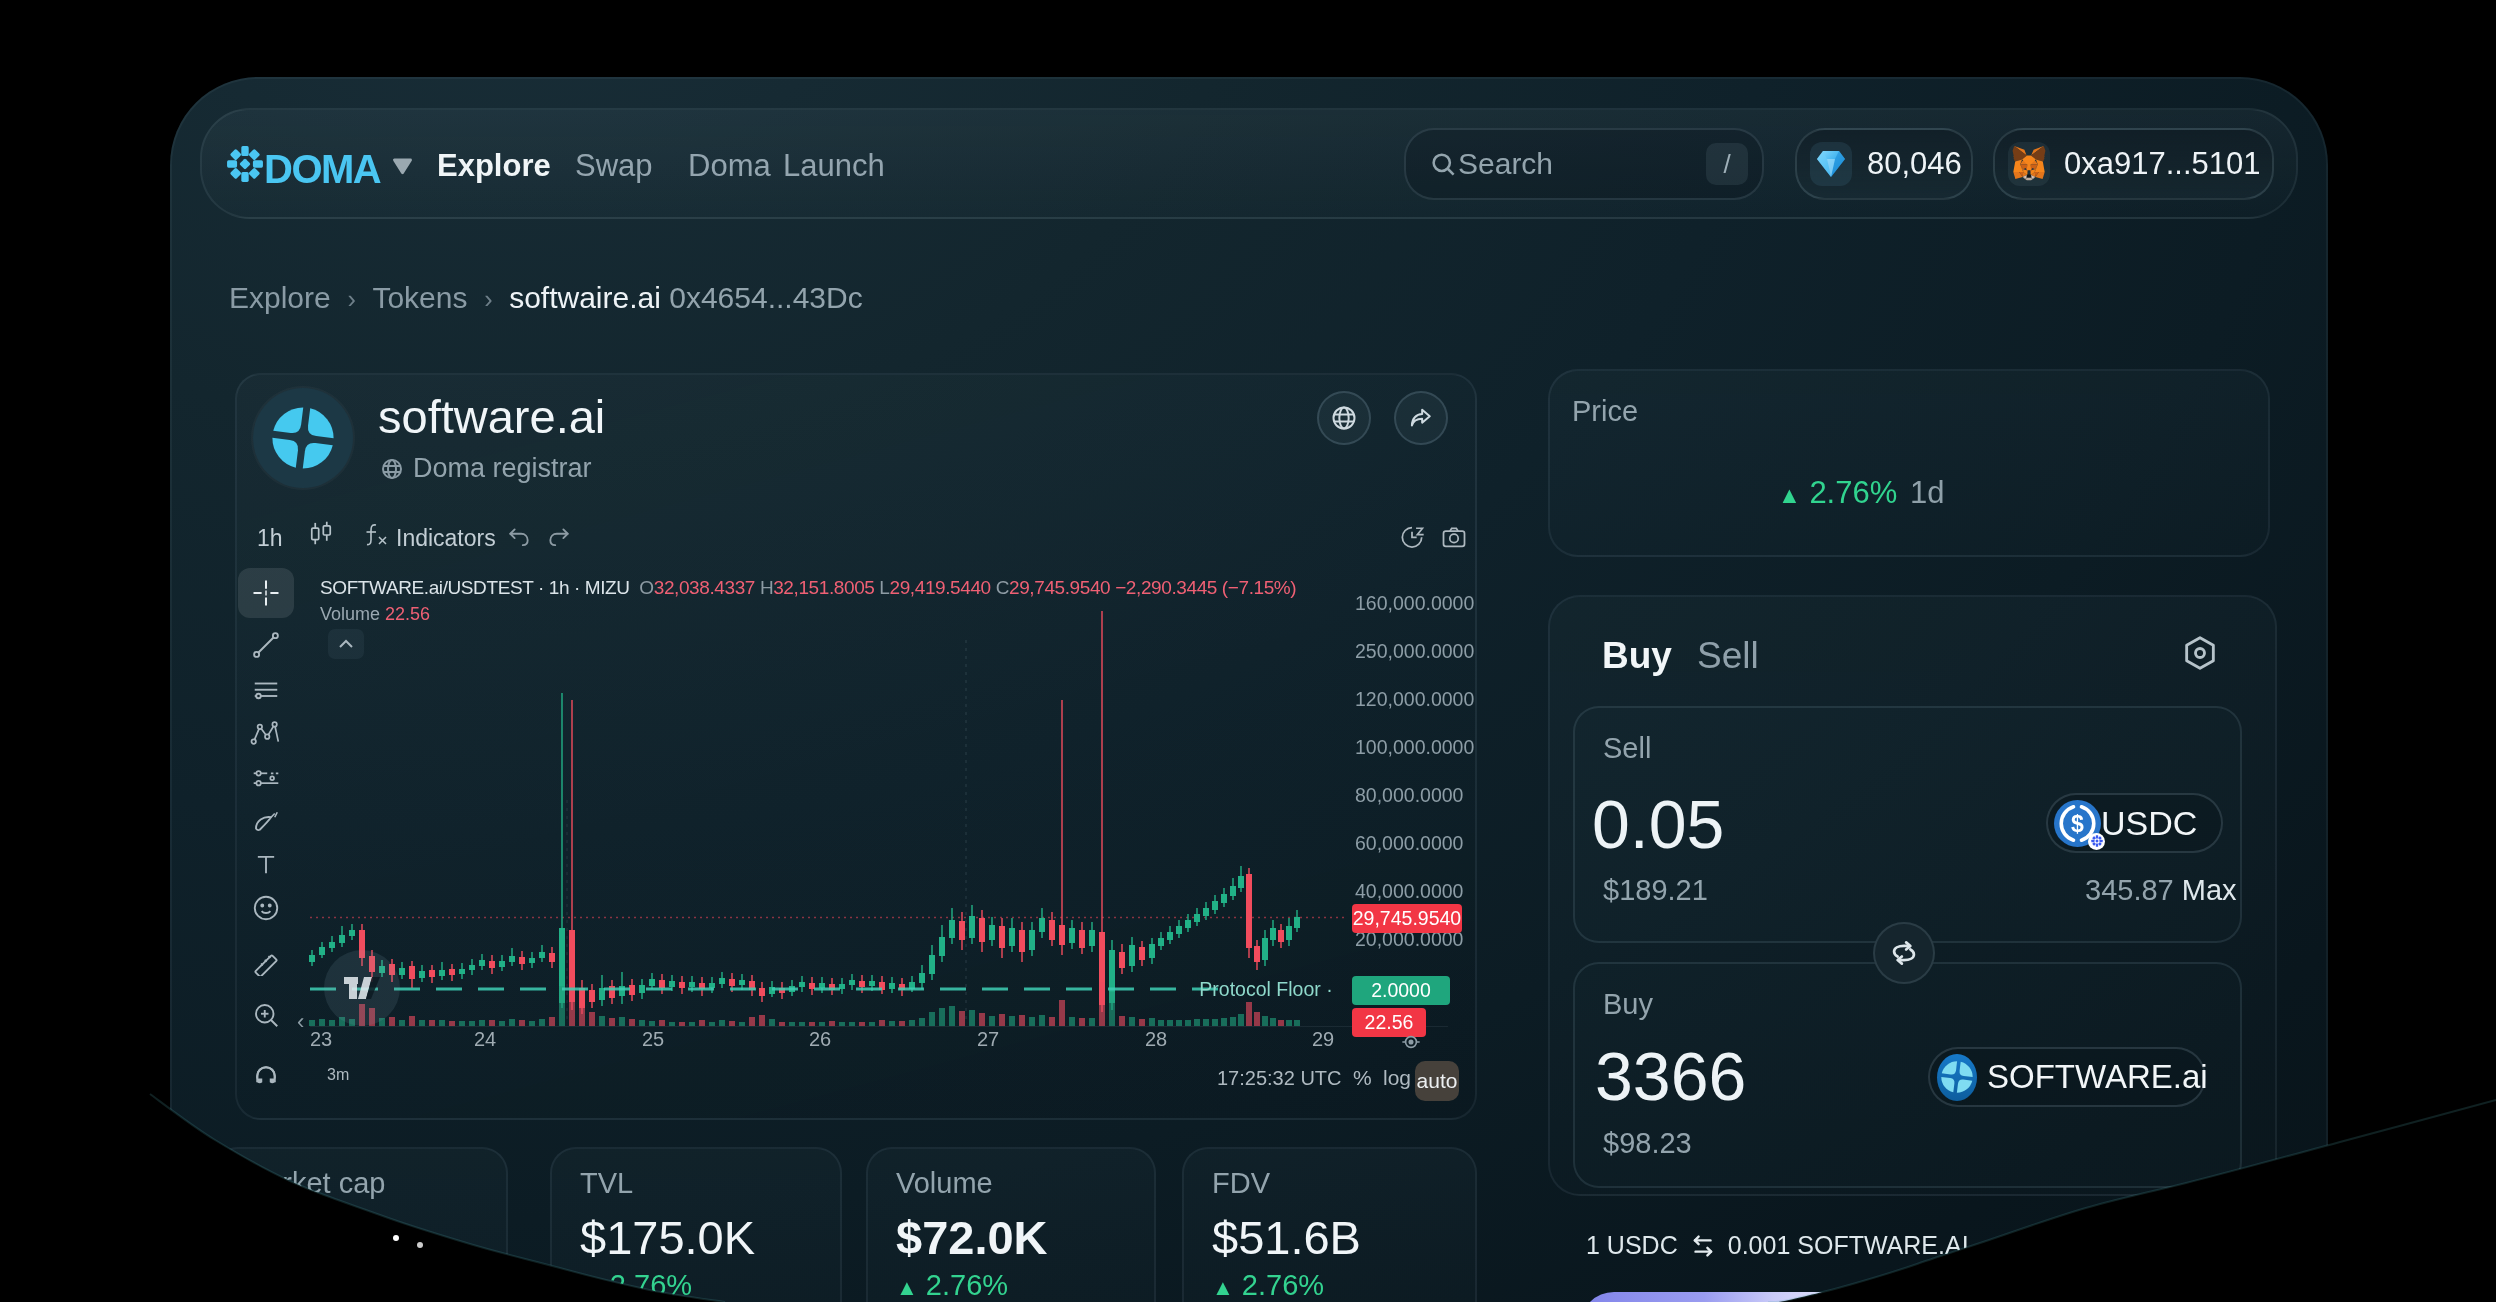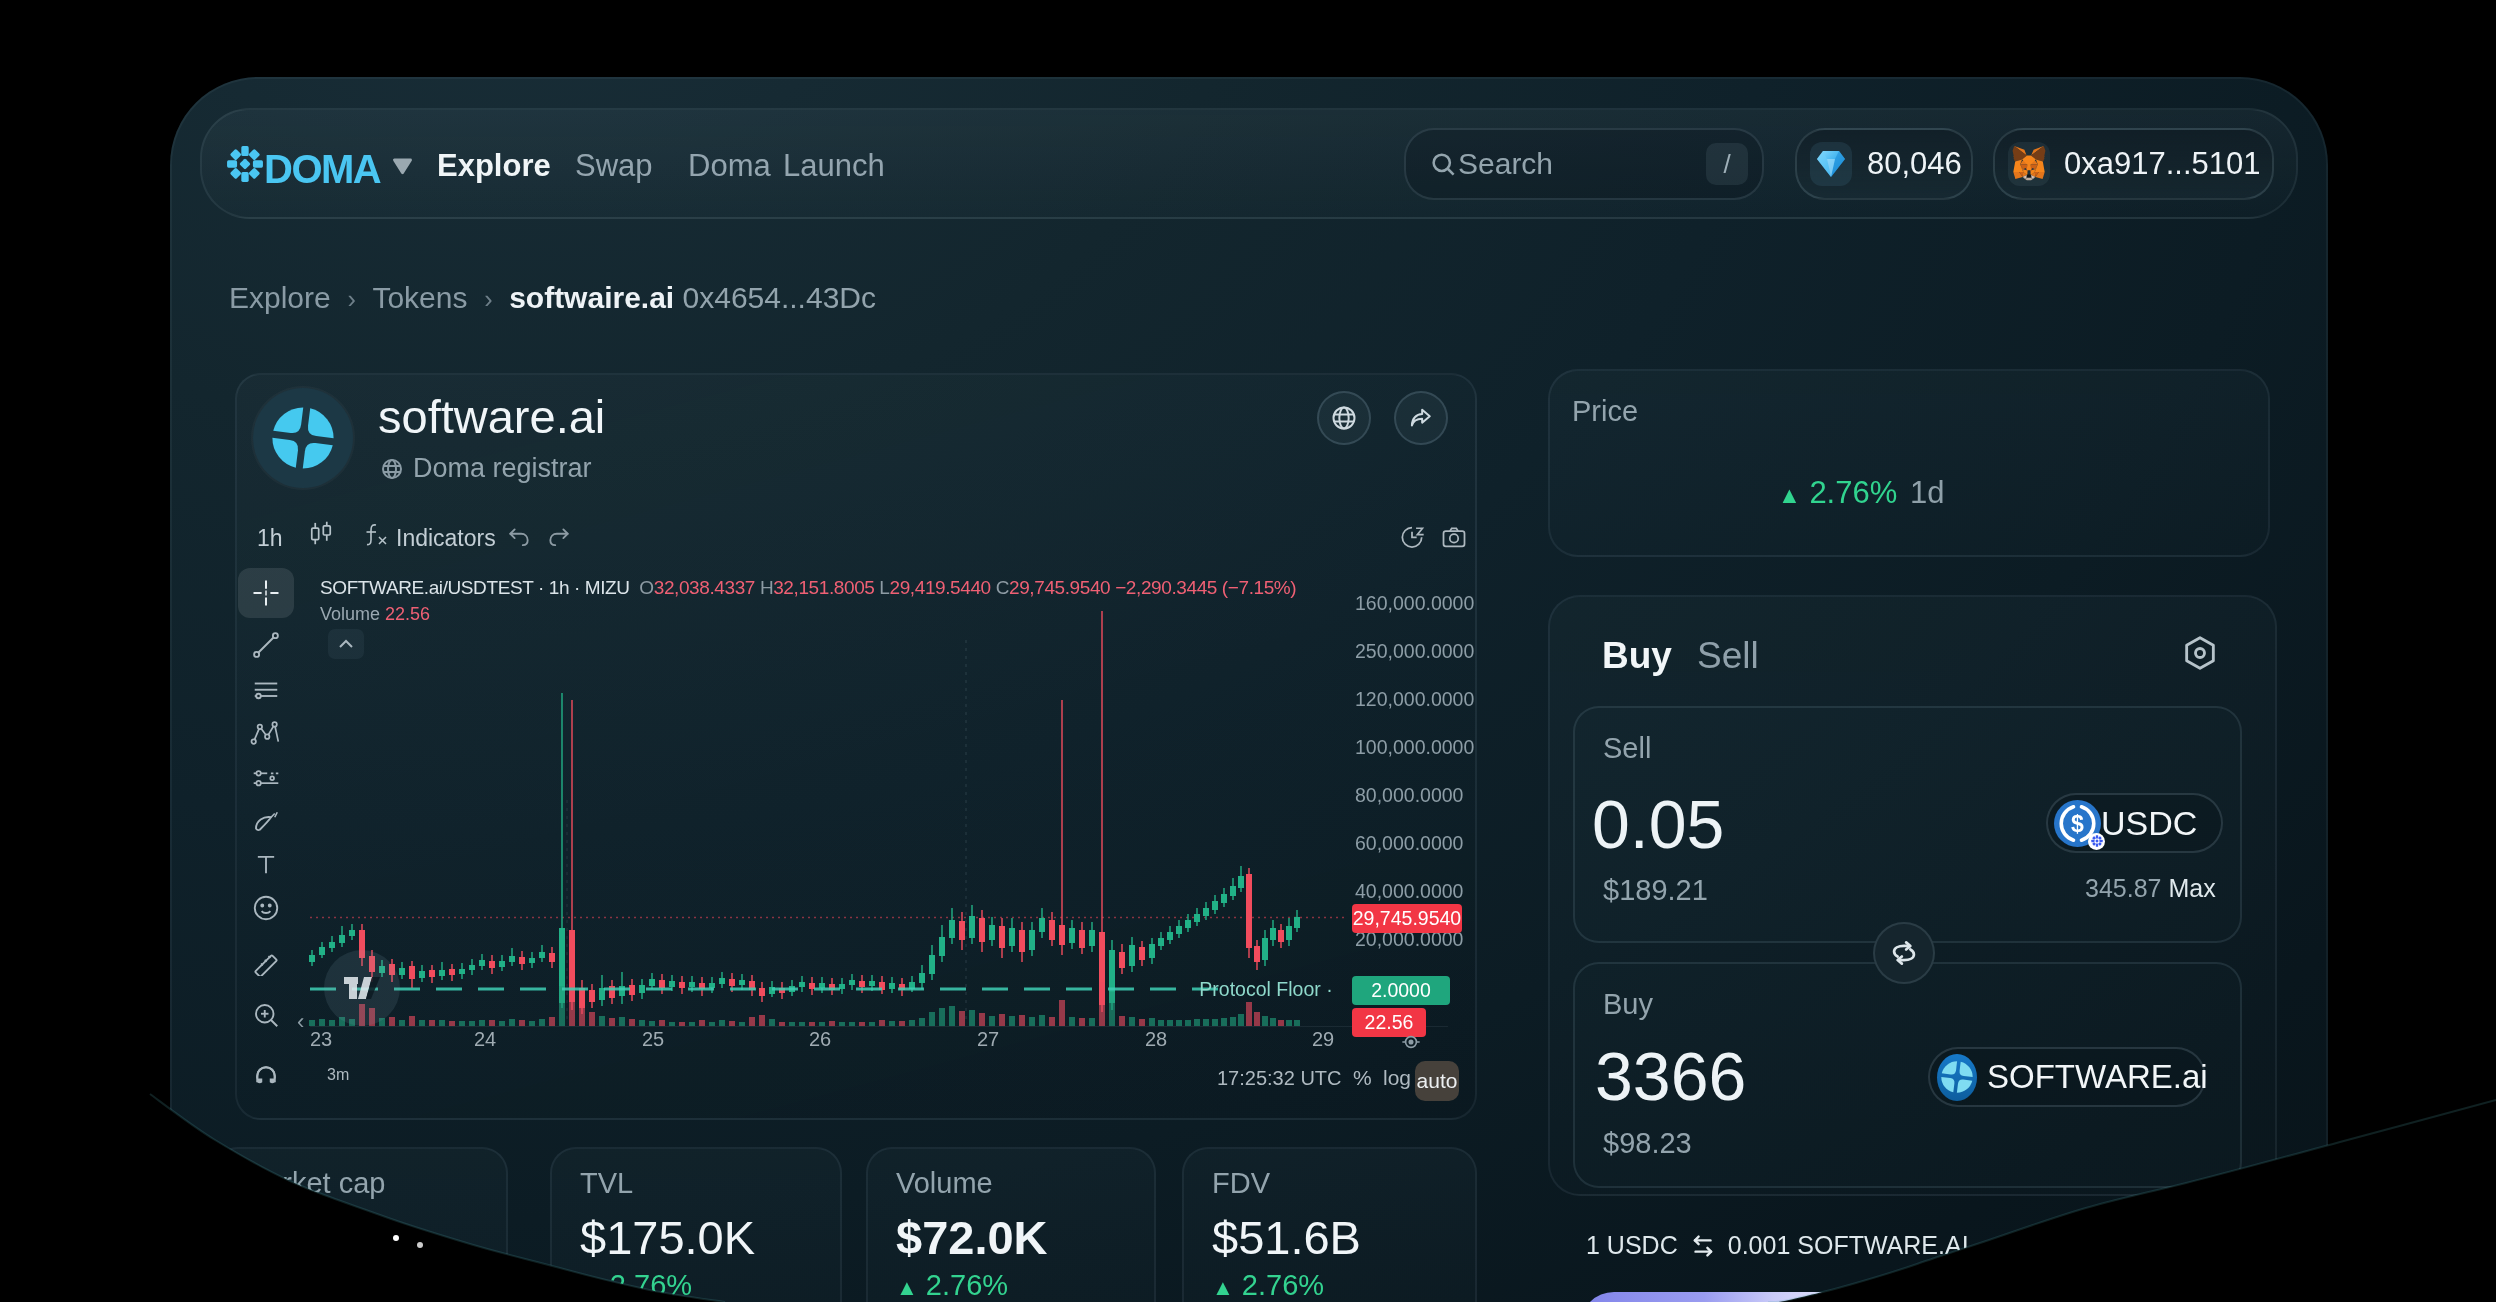--- a/index.html
+++ b/index.html
@@ -104,21 +104,21 @@
 <polygon points="35.3,10.9 36.4,5.7 34.7,1 22,10.4 26.9,14.5 33.8,16.5 35.3,14.7 34.6,14.2 35.7,13.3 34.9,12.6 35.9,11.8" fill="#763d16"></polygon>
 <polygon points="3.6,5.7 4.7,10.9 4,11.8 5.1,12.6 4.3,13.3 5.4,14.2 4.7,14.7 6.2,16.5 13.1,14.5 18,10.4 5.2,1" fill="#763d16"></polygon>
 <polygon points="33.8,16.5 26.9,14.5 28.8,19.3 25.8,27.1 29.8,27 35.7,27" fill="#f6851b"></polygon>
 <polygon points="13.1,14.5 6.2,16.5 4.3,27 10.2,27 14.2,27.1 11.2,19.3" fill="#f6851b"></polygon>
 <polygon points="22.2,25.3 21.6,19.6 26.9,14.5 22,10.4 18,10.4 13.1,14.5 18.3,19.6 17.8,25.3" fill="#f6851b"></polygon>
 </svg>
       </div>
     <div class="txt" style="margin-left:14px;font-size:31px;color:#eef3f6">0xa917...5101</div>
   </div>
 
-  <div class="abs txt" style="left:59px;top:204px;font-size:30px;color:#8a9ba5">Explore&nbsp; <span style="font-size:25px;color:#6e7f89">›</span> &nbsp;Tokens&nbsp; <span style="font-size:25px;color:#6e7f89">›</span> &nbsp;<span style="color:#eef3f6;font-weight:700">softwaire.ai</span> <span style="color:#93a4ad">0x4654...43Dc</span></div>
+  <div class="abs txt" style="left:59px;top:204px;font-size:30px;color:#8a9ba5">Explore&nbsp; <span style="font-size:25px;color:#6e7f89">›</span> &nbsp;Tokens&nbsp; <span style="font-size:25px;color:#6e7f89">›</span> &nbsp;<span style="color:#eef3f6;font-weight:400">softwaire.ai</span> <span style="color:#93a4ad">0x4654...43Dc</span></div>
 
   <div class="card" style="left:65px;top:296px;width:1242px;height:747px;background:linear-gradient(165deg,rgba(190,225,240,0.03),rgba(190,225,240,0.008) 55%,rgba(0,0,0,0.05))"></div>
 
   <div class="abs" style="left:83px;top:311px;width:100px;height:100px;border-radius:50%;background:#1c3845;display:flex;align-items:center;justify-content:center;box-shadow:0 0 0 2px rgba(255,255,255,0.03)">
       <svg width="78" height="78" viewBox="-50 -50 100 100">
 <g transform="rotate(7)" fill="#45c9ef">
 <g>
 <path d="M 4.5,-39 L 4.5,-16.5 Q 4.5,-4.5 16.5,-4.5 L 39,-4.5 A 39.3,39.3 0 0 0 4.5,-39 Z"></path>
 </g>
 <g transform="rotate(90)">
@@ -703,21 +703,21 @@
 <rect x="22.8" y="5.2" width="8" height="8" rx="1.5" transform="rotate(45 26.8 9.2)"></rect>
 <rect x="5.2" y="22.8" width="8" height="8" rx="1.5" transform="rotate(45 9.2 26.8)"></rect>
 <rect x="22.8" y="22.8" width="8" height="8" rx="1.5" transform="rotate(45 26.8 26.8)"></rect>
 <rect x="14.2" y="14.2" width="7.6" height="7.6" rx="1.2" transform="rotate(45 18 18)"></rect>
 </g>
           </svg>
         </div>
     </div>
     <div class="txt" style="margin-left:0;font-size:34px;color:#f2f6f8">USDC</div>
   </div>
-  <div class="abs txt" style="left:1915px;top:797px;font-size:25px;color:#93a4ad">345.87 <span style="color:#dfe8ec">Max</span></div>
+  <div class="abs txt" style="left:1915px;top:797px;font-size:29px;color:#93a4ad">345.87 <span style="color:#dfe8ec">Max</span></div>
 
   <div class="abs" style="left:1703px;top:845px;width:62px;height:62px;border-radius:50%;background:#15252d;border:2px solid rgba(186,220,235,0.13);display:flex;align-items:center;justify-content:center;z-index:3">
       <svg width="34" height="34" viewBox="0 0 24 24" fill="none" stroke="#dde6ea" stroke-width="1.9" stroke-linecap="round" stroke-linejoin="round">
 <path d="M7.5 14.5 C 5.8 13.6 5 12.4 5 11 C 5 8.5 8 7 12 7 L 15.5 7"></path>
 <path d="M13.5 4.5 L16.5 7 L13.5 9.5"></path>
 <path d="M16.5 9.5 C 18.2 10.4 19 11.6 19 13 C 19 15.5 16 17 12 17 L 8.5 17"></path>
 <path d="M10.5 14.5 L7.5 17 L10.5 19.5"></path>
 </svg>
     </div>
 

